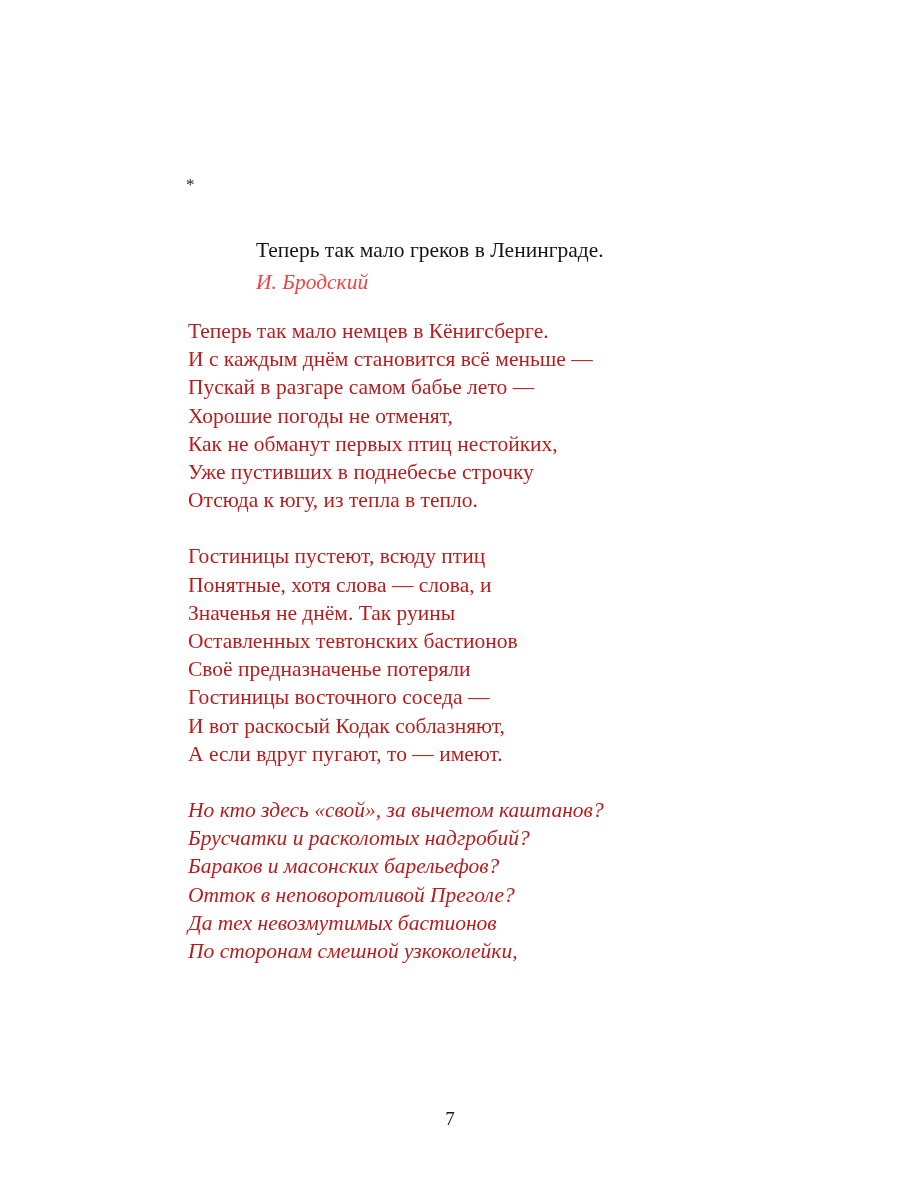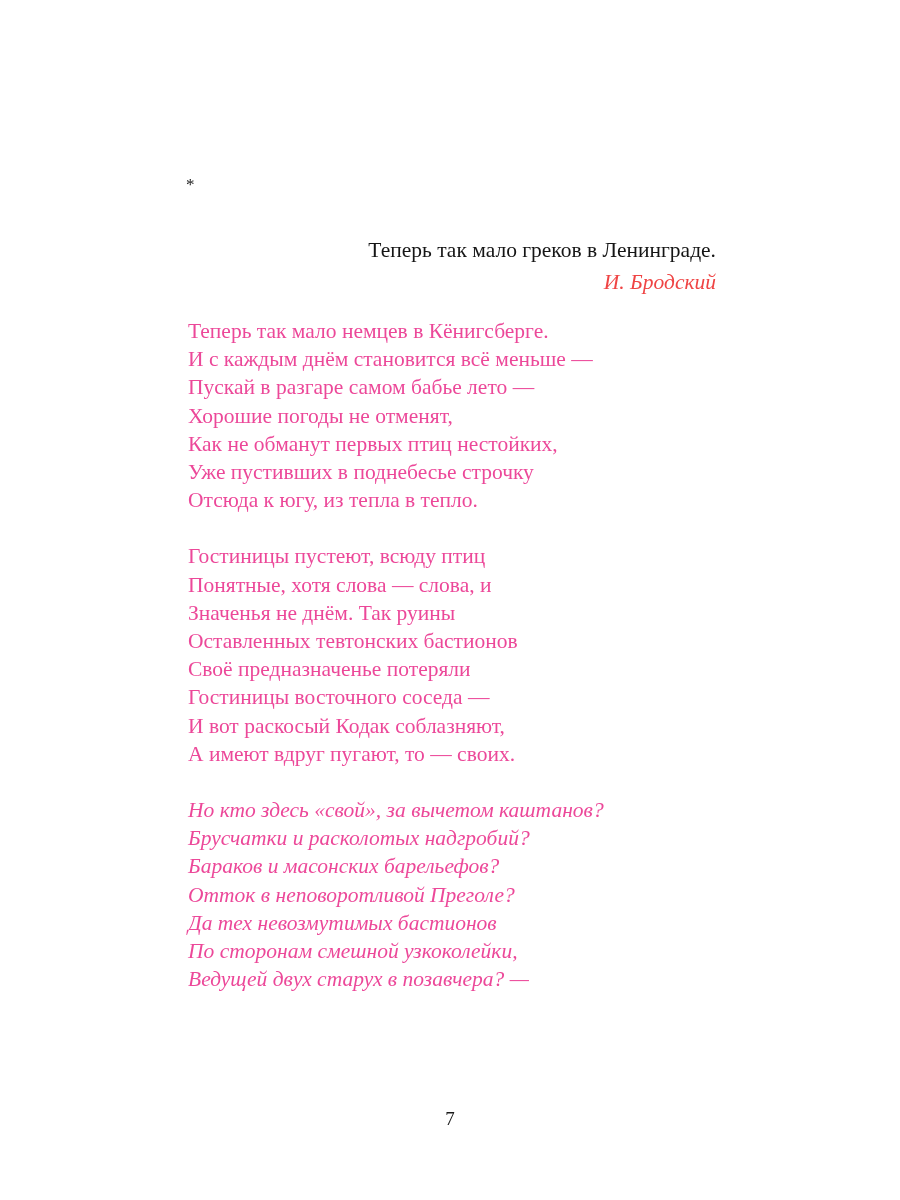--- a/index.html
+++ b/index.html
@@ -27,24 +27,24 @@
     top: 175px;
     font-size: 17px;
     line-height: 20px;
     color: #1a1a1a;
     letter-spacing: 0;
   }
 
   
   .epigraph {
     position: absolute;
-    left: 228px;
+    left: 256px;
     top: 235px;
     width: 488px;
-    text-align: right;
+    text-align: left;
   }
   .epigraph-line {
     font-size: 21.5px;
     line-height: 30px;
     white-space: nowrap;
     color: #151515;
   }
   .epigraph-attribution {
     font-size: 21.5px;
     line-height: 34px;
@@ -64,21 +64,21 @@
     margin: 0 0 28px 0;
   }
   .stanza:last-child {
     margin-bottom: 0;
     font-style: italic;
   }
   .verse-line {
     font-size: 21.5px;
     line-height: 28.2px;
     white-space: nowrap;
-    color: #ec4899;
+    color: #b91c1c;
   }
 
   
   .folio {
     position: absolute;
     left: 0;
     top: 1108px;
     width: 900px;
     text-align: center;
     font-size: 19px;
@@ -111,30 +111,29 @@
     </div>
 
     <div class="stanza">
       <div class="verse-line">Гостиницы пустеют, всюду птиц</div>
       <div class="verse-line">Понятные, хотя слова — слова, и</div>
       <div class="verse-line">Значенья не днём. Так руины</div>
       <div class="verse-line">Оставленных тевтонских бастионов</div>
       <div class="verse-line">Своё предназначенье потеряли</div>
       <div class="verse-line">Гостиницы восточного соседа —</div>
       <div class="verse-line">И вот раскосый Кодак соблазняют,</div>
-      <div class="verse-line">А имеют вдруг пугают, то — своих.</div>
+      <div class="verse-line">А если вдруг пугают, то — имеют.</div>
     </div>
 
     <div class="stanza">
       <div class="verse-line">Но кто здесь «свой», за вычетом каштанов?</div>
       <div class="verse-line">Брусчатки и расколотых надгробий?</div>
       <div class="verse-line">Бараков и масонских барельефов?</div>
       <div class="verse-line">Отток в неповоротливой Преголе?</div>
       <div class="verse-line">Да тех невозмутимых бастионов</div>
       <div class="verse-line">По сторонам смешной узкоколейки,</div>
-      <div class="verse-line">Ведущей двух старух в позавчера? —</div>
     </div>
 
   </div>
 
   <div class="folio">7</div>
 
 </div>
 
 </body></html>

